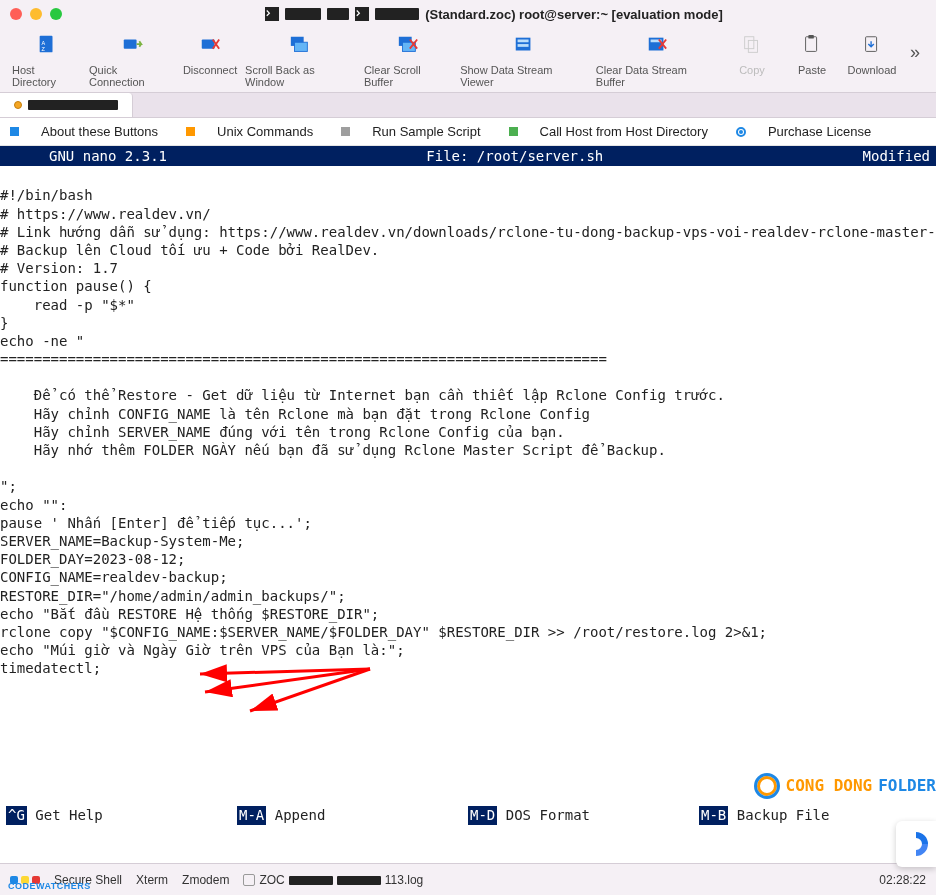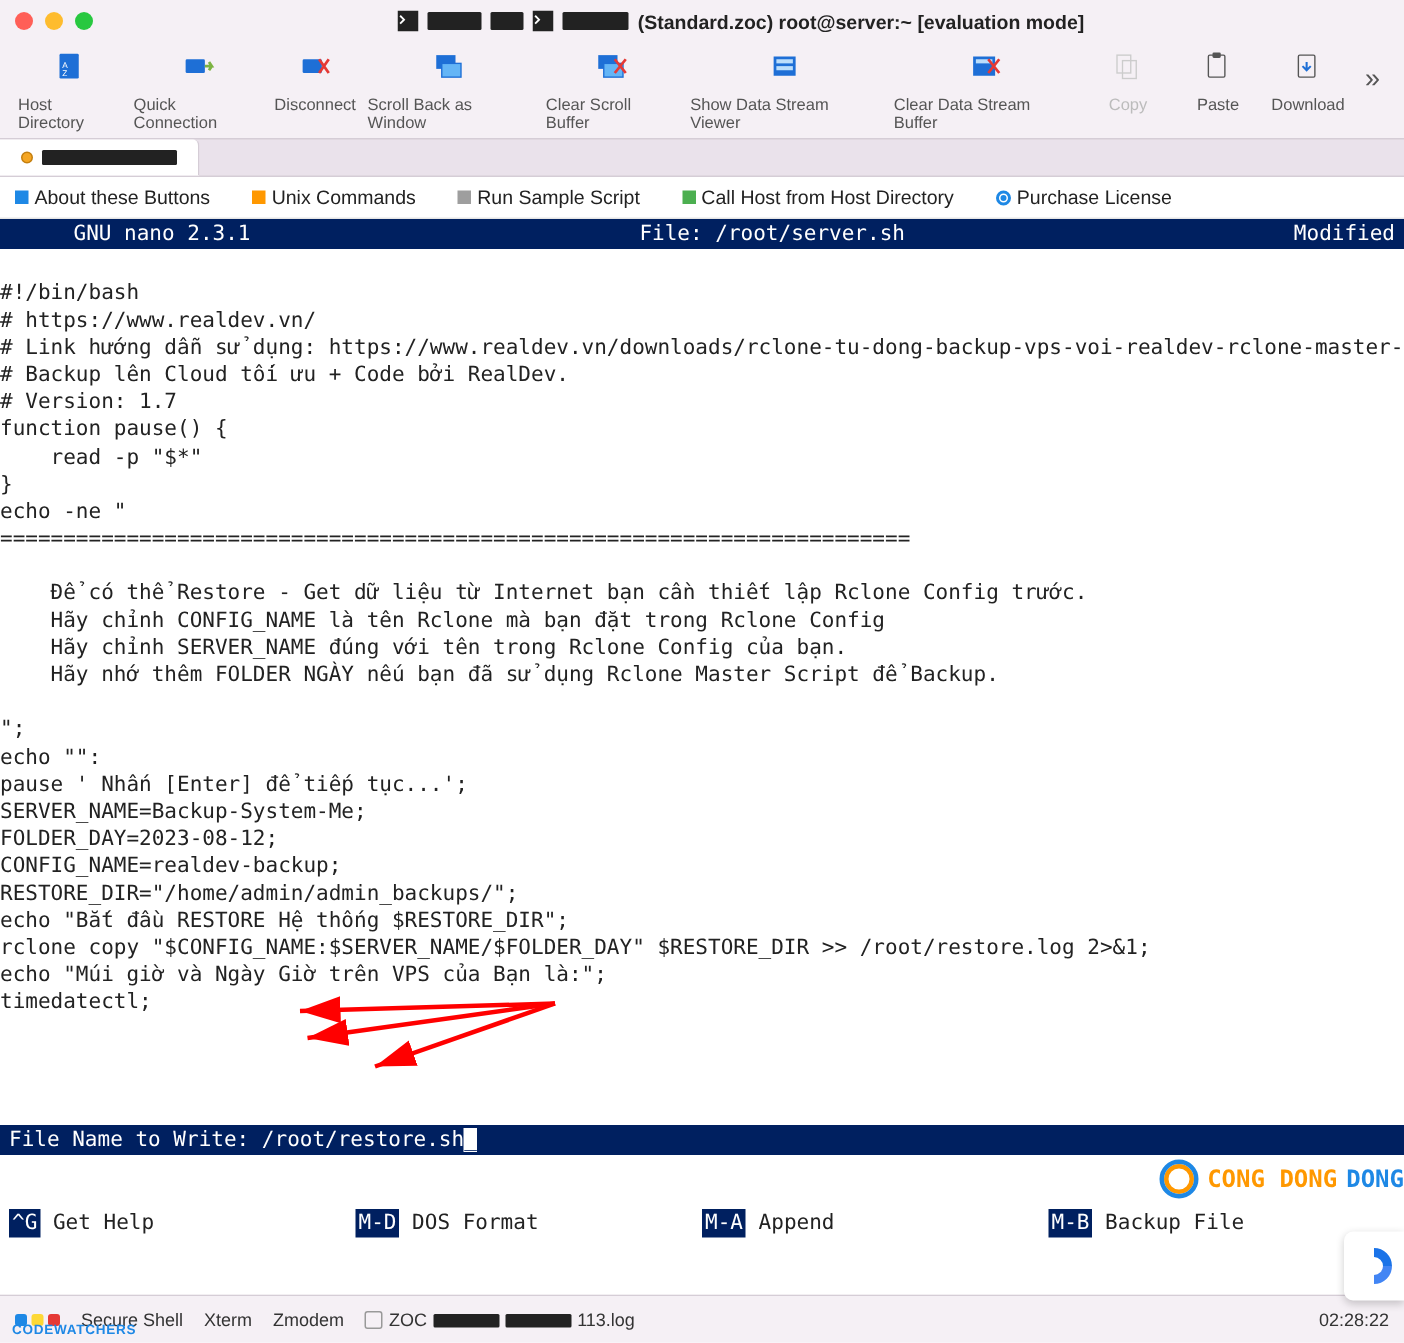--- a/index.html
+++ b/index.html
@@ -110,21 +110,21 @@
   background: #fff;
   padding: 6px 10px;
   display: flex;
   gap: 28px;
   font-size: 13px;
   border-bottom: 1px solid #e5e5e5;
 }
 .link-item {
   display: flex;
   align-items: center;
-  gap: 4px;
+  gap: 22px;
   cursor: pointer;
   color: #222;
 }
 .sq {
   width: 9px; height: 9px;
   display: inline-block;
 }
 .sq.blue { background: #1e88e5; }
 .sq.orange { background: #ff9800; }
 .sq.gray { background: #9e9e9e; }
@@ -458,30 +458,29 @@
           </defs>
         <line x1="190" y1="150" x2="20" y2="155" stroke="#ff0000" stroke-width="3" marker-end="url(#ah)"></line>
         <line x1="190" y1="150" x2="25" y2="173" stroke="#ff0000" stroke-width="3" marker-end="url(#ah)"></line>
         <line x1="190" y1="150" x2="70" y2="192" stroke="#ff0000" stroke-width="3" marker-end="url(#ah)"></line>
       </svg>
     </div>
 
     <div class="watermark">
       <div class="ring"></div>
       <span class="txt1">CONG DONG</span>
-      <span class="txt2">DONG</span>
+      <span class="txt2">FOLDER</span>
     </div>
 
     <div class="nano-footer">
-      <div class="nano-prompt"><span>File Name to Write: /root/restore.sh</span><span style="background:#fff;color:#002060">_</span></div>
       <div class="nano-keys">
         <div class="row">
           <div class="cell"><span class="kc">^G</span> <span>Get Help</span></div>
+          <div class="cell"><span class="kc">M-A</span> <span>Append</span></div>
           <div class="cell"><span class="kc">M-D</span> <span>DOS Format</span></div>
-          <div class="cell"><span class="kc">M-A</span> <span>Append</span></div>
           <div class="cell"><span class="kc">M-B</span> <span>Backup File</span></div>
         </div>
       </div>
     </div>
   </div>
 
   <div class="statusbar">
     <div class="status-lights">
       <span class="slight" style="background:#1e88e5"></span>
       <span class="slight" style="background:#fdd835"></span>

